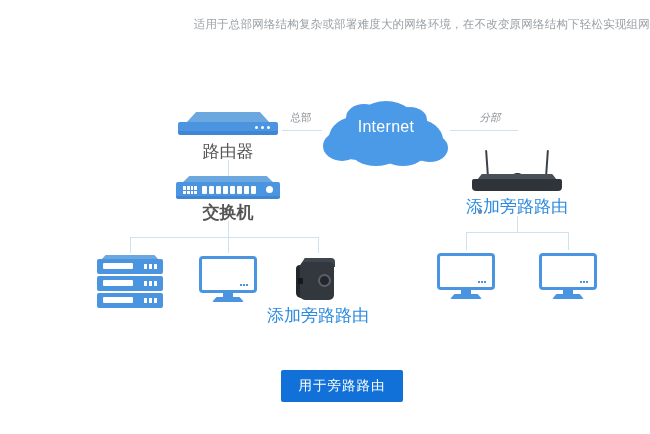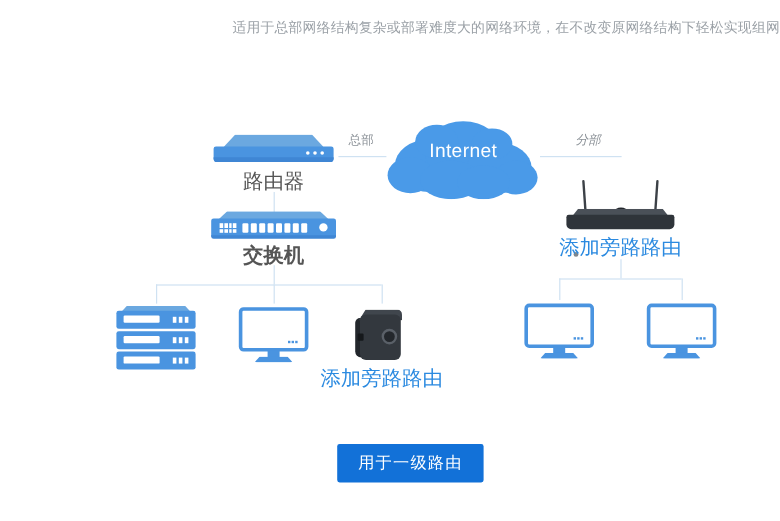--- a/index.html
+++ b/index.html
@@ -436,13 +436,13 @@
           <i></i>
           <i></i>
         </div>
       </div>
     <div class="mon-neck"></div>
     <div class="mon-base"></div>
   </div>
 
 </div>
 
-<button class="cta">用于一级路由</button>
+<button class="cta">用于旁路路由</button>
 
 </body></html>

